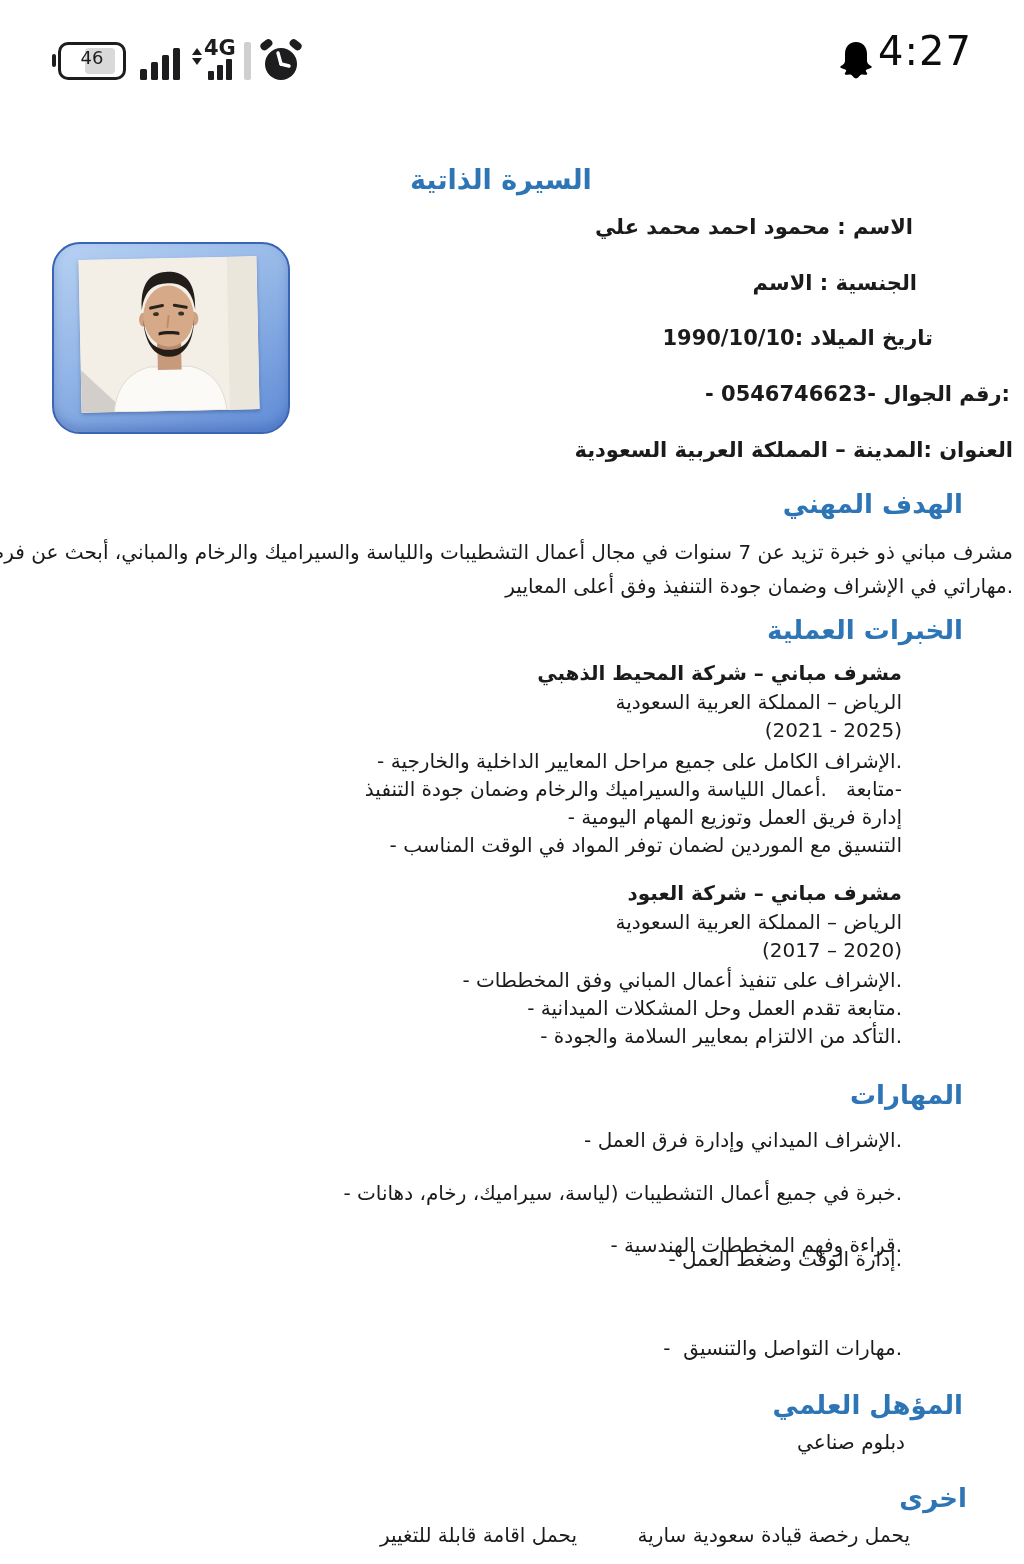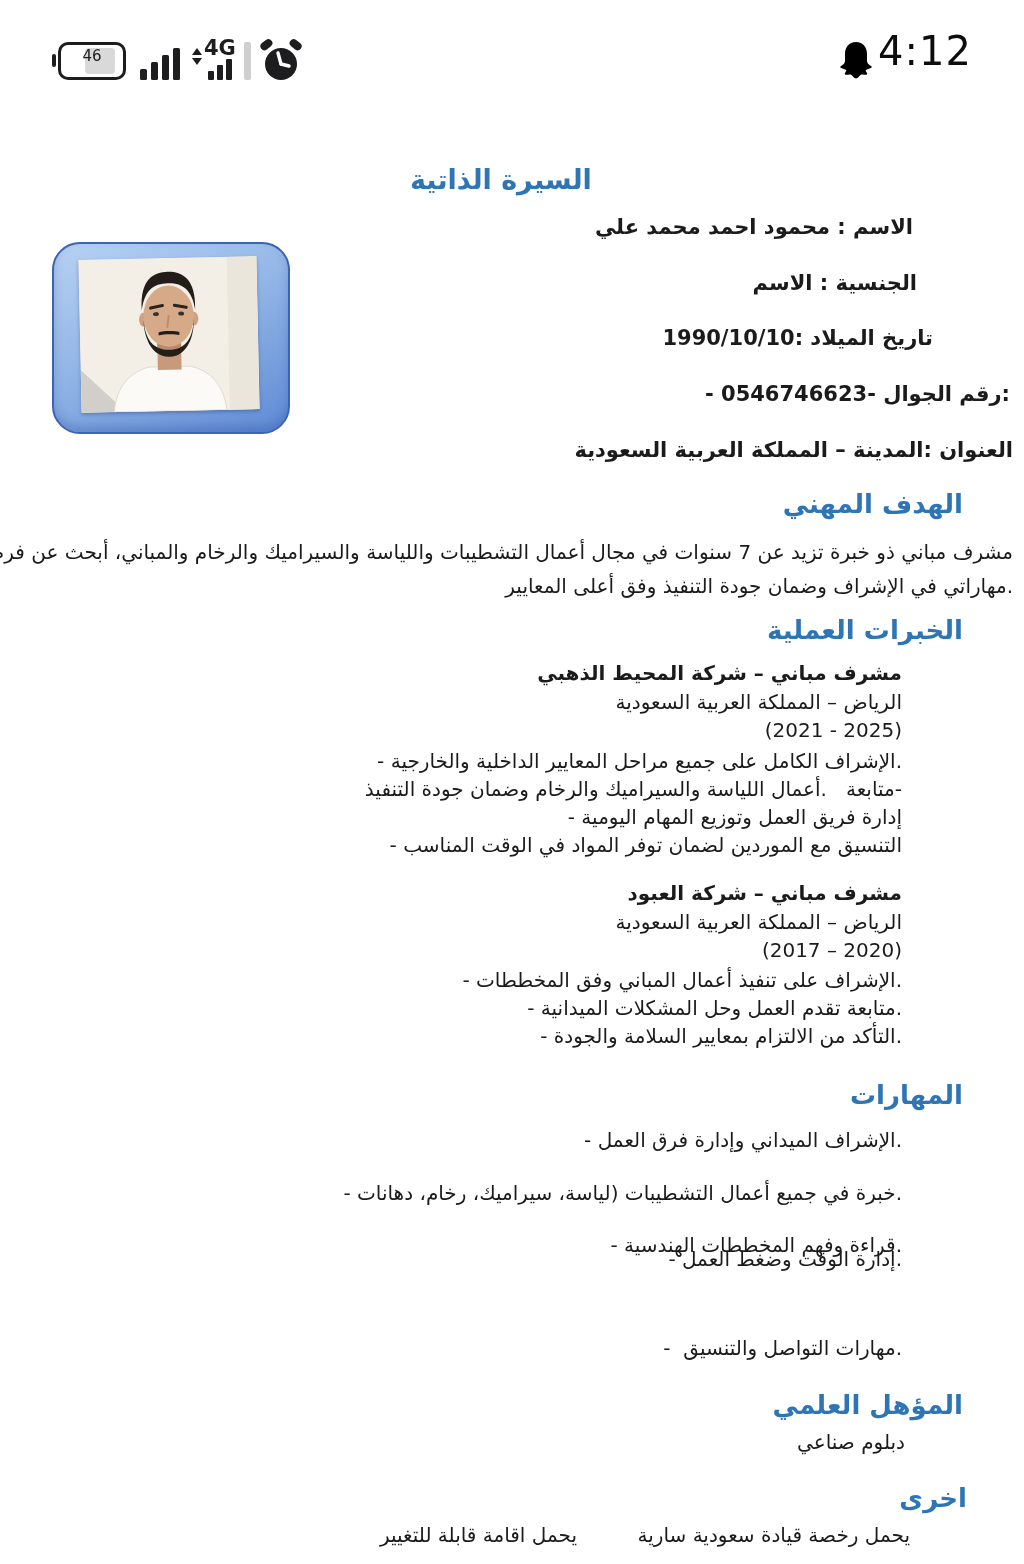--- a/index.html
+++ b/index.html
@@ -12,21 +12,21 @@
   .b{font-weight:bold;}
   .heading{color:#2e75b6;font-weight:bold;font-size:26px;}
   .body20{font-size:20px;line-height:28px;}
   .info22{font-size:21px;line-height:29px;font-weight:bold;}
 
   
   #statusbar{position:absolute;left:0;top:0;width:1024px;height:100px;}
   .battery{position:absolute;left:58px;top:42px;width:62px;height:32px;
            border:3px solid #1d1d1f;border-radius:10px;}
   .batt-fill{position:absolute;left:38%;top:3px;bottom:3px;width:49%;background:#d9d9d9;border-radius:4px;}
-  .batt-num{position:absolute;left:0;right:0;top:2px;text-align:center;font-size:15px;color:#1d1d1f;}
+  .batt-num{position:absolute;left:0;right:0;top:2px;text-align:center;font-size:18px;color:#1d1d1f;}
   .batt-nub{position:absolute;left:-9px;top:9px;width:4px;height:13px;background:#1d1d1f;border-radius:2px;}
   .sigbars{position:absolute;left:140px;top:46px;width:50px;height:34px;display:flex;align-items:flex-end;gap:4px;}
   .sigbars i{display:block;width:7px;background:#1d1d1f;border-radius:1.5px;}
   .sigbars .s1{height:11px}.sigbars .s2{height:18px}.sigbars .s3{height:25px}.sigbars .s4{height:32px}
   .net4g{position:absolute;left:192px;top:36px;width:66px;height:46px;}
   .arrows{position:absolute;left:0;top:12px;width:10px;height:20px;}
   .arrows .up{position:absolute;left:0;top:0;width:0;height:0;
       border-left:5px solid transparent;border-right:5px solid transparent;border-bottom:7px solid #1d1d1f;}
   .arrows .dn{position:absolute;left:0;top:10px;width:0;height:0;
       border-left:5px solid transparent;border-right:5px solid transparent;border-top:7px solid #1d1d1f;}
@@ -136,21 +136,21 @@
     <div class="ghost">
       <svg viewBox="0 0 40 44" width="40" height="44">
         <path fill="#000000" d="M20,2 C13,2 9,7 9,14 L9,21 C9,23 7,25 5,26 C4,26.5 4,27.5 5,28
           C7,29 9,29 10,30 C10.5,30.5 10,31.5 9,33 C8.5,33.8 9,34.8 10,34.8
           C12,34.8 14,34 15.5,35 C17,36 18,38.5 20,38.5 C22,38.5 23,36 24.5,35
           C26,34 28,34.8 30,34.8 C31,34.8 31.5,33.8 31,33 C30,31.5 29.5,30.5 30,30
           C31,29 33,29 35,28 C36,27.5 36,26.5 35,26 C33,25 31,23 31,21 L31,14 C31,7 27,2 20,2 Z"></path>
       </svg>
     </div>
 
-    <div class="time">4:12</div>
+    <div class="time">4:27</div>
   </header>
 
   <h1 id="title" class="abs heading" style="margin:0;font-size:27px;text-align:center;">السيرة الذاتية</h1>
 
   <figure id="photo" class="abs">
     <div class="photo-inner">
       <svg viewBox="0 0 120 100" preserveAspectRatio="none">
         <rect x="0" y="0" width="120" height="100" fill="#f3efe7"></rect>
         <rect x="100" y="0" width="20" height="100" fill="#ebe6db"></rect>
         <polygon points="0,72 30,100 0,100" fill="#d2cfca"></polygon>

